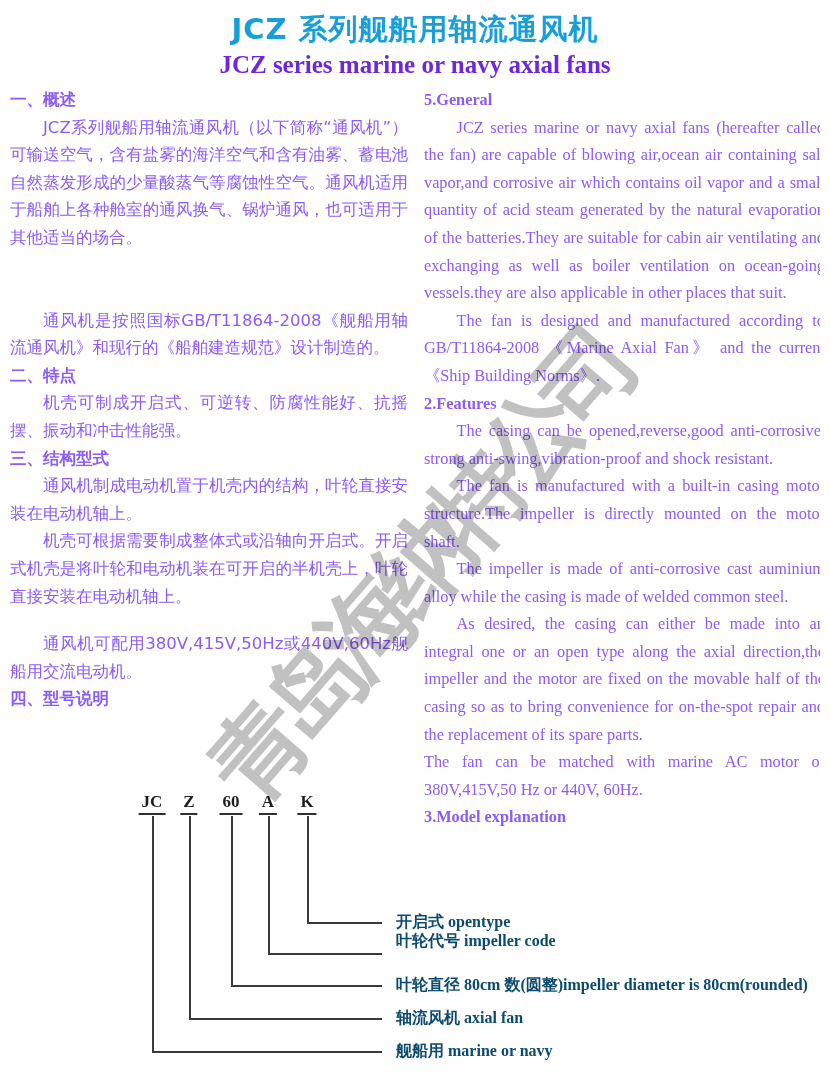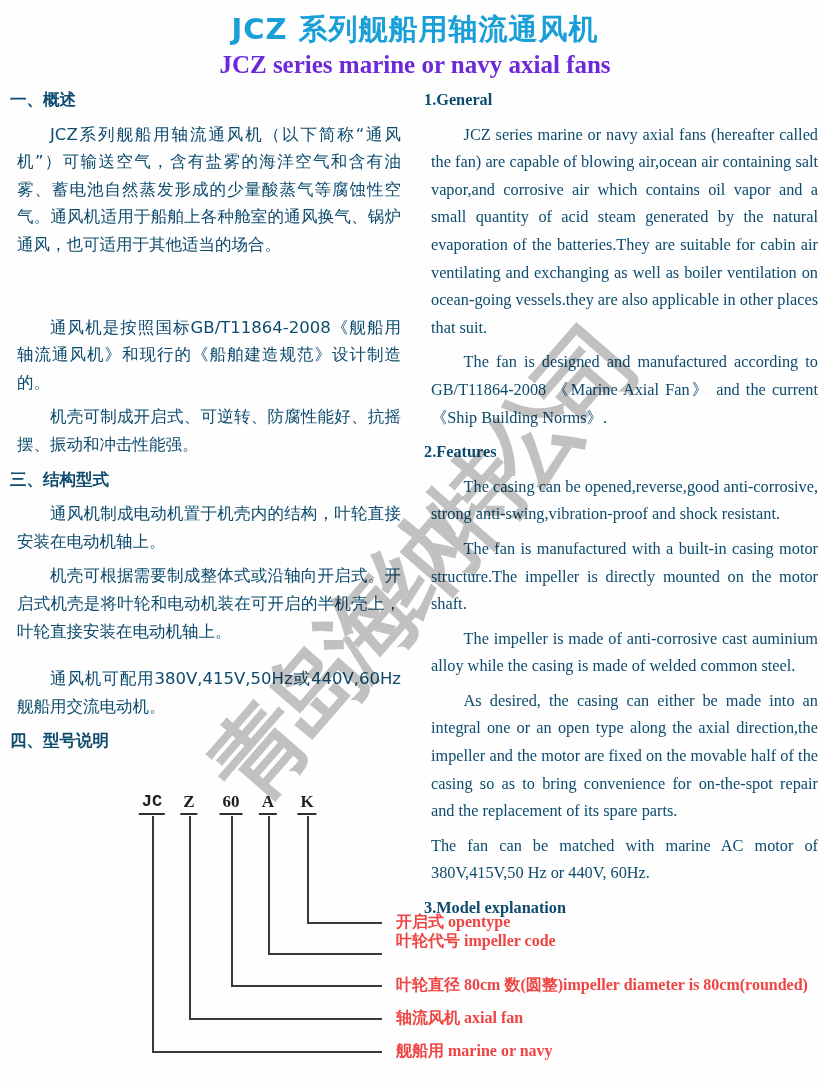--- a/index.html
+++ b/index.html
@@ -22,86 +22,87 @@
   }
   
   .watermark {
     position:absolute; left:421px; top:568px; z-index:4;
     transform:translate(-50%,-50%) rotate(-49deg);
     font-size:95px; font-weight:700; letter-spacing:-12px;
     white-space:nowrap; opacity:0.55; mix-blend-mode:multiply;
     pointer-events:none; font-family:"DejaVu Sans", sans-serif;
   }
   
-  .col { position:absolute; top:86px; z-index:1; color:#0c4a6e; text-align:justify; }
+  .col { position:absolute; top:86px; z-index:1; color:#8b5cf6; text-align:justify; }
   .col-left  { left:10px;  width:398px; font-size:16.5px; line-height:27.6px;
                font-family:"DejaVu Sans", sans-serif; }
   .col-right { left:424px; width:401px; font-size:16.3px; line-height:27.6px;
                font-family:"Liberation Serif","DejaVu Serif",serif; }
   .col h3 { margin:0; font-size:inherit; font-weight:700; line-height:inherit; }
-  .col p  { margin:7px; line-height:inherit; }
+  .col p  { margin:0; line-height:inherit; }
   .col-left p { font-weight:500; }
   .indent { text-indent:2em; }
   .gap-lg { margin-top:55px !important; }
   .gap-sm { margin-top:20px !important; }
   
   .diagram { position:absolute; left:0; top:0; width:830px; height:1087px; z-index:2; }
   .dg-code {
     position:absolute; top:792px; transform:translateX(-50%);
     font-family:"Liberation Serif","DejaVu Serif",serif;
     font-size:17px; font-weight:700; color:#1e1e1e;
     padding:0 3px 1px 3px; border-bottom:2px solid #2e2e2e; line-height:20px;
   }
   .dg-vline { position:absolute; width:1.5px; background:#3a3a3a; }
   .dg-hline { position:absolute; height:1.5px; background:#3a3a3a; }
   .dg-label {
     position:absolute; left:396px; white-space:nowrap;
     font-family:"Liberation Serif","DejaVu Serif",serif;
-    font-size:16px; font-weight:600; color:#ef4444; line-height:22px;
+    font-size:16px; font-weight:600; color:#0c4a6e; line-height:22px;
   }
 </style>
 </head>
 <body>
 
 <div class="page">
 
   <div class="title-block">
     <h1 class="title-zh accent" style="color: rgb(24, 159, 216);">JCZ 系列舰船用轴流通风机</h1>
     <h2 class="title-en accent" style="color: #6d28d9;">JCZ series marine or navy axial fans</h2>
   </div>
 
   <div class="watermark" style="color: rgb(143, 143, 143);">青岛海纳特公司</div>
 
   <div class="col col-left" id="col-left">
       <h3>一、概述</h3>
       <p class="indent">JCZ系列舰船用轴流通风机（以下简称“通风机”）可输送空气，含有盐雾的海洋空气和含有油雾、蓄电池自然蒸发形成的少量酸蒸气等腐蚀性空气。通风机适用于船舶上各种舱室的通风换气、锅炉通风，也可适用于其他适当的场合。</p>
       <p class="indent gap-lg">通风机是按照国标GB/T11864-2008《舰船用轴流通风机》和现行的《船舶建造规范》设计制造的。</p>
+      <h3>二、特点</h3>
       <p class="indent">机壳可制成开启式、可逆转、防腐性能好、抗摇摆、振动和冲击性能强。</p>
       <h3>三、结构型式</h3>
       <p class="indent">通风机制成电动机置于机壳内的结构，叶轮直接安装在电动机轴上。</p>
       <p class="indent">机壳可根据需要制成整体式或沿轴向开启式。开启式机壳是将叶轮和电动机装在可开启的半机壳上，叶轮直接安装在电动机轴上。</p>
       <p class="indent gap-sm">通风机可配用380V,415V,50Hz或440V,60Hz舰船用交流电动机。</p>
       <h3>四、型号说明</h3>
     </div>
 
   <div class="col col-right" id="col-right">
-      <h3>1.General</h3>
+      <h3>5.General</h3>
       <p class="indent">JCZ series marine or navy axial fans (hereafter called the fan) are capable of blowing air,ocean air containing salt vapor,and corrosive air which contains oil vapor and a small quantity of acid steam generated by the natural evaporation of the batteries.They are suitable for cabin air ventilating and exchanging as well as boiler ventilation on ocean-going vessels.they are also applicable in other places that suit.</p>
       <p class="indent">The fan is designed and manufactured according to GB/T11864-2008 《Marine Axial Fan》 and the current 《Ship Building Norms》.</p>
       <h3>2.Features</h3>
       <p class="indent">The casing can be opened,reverse,good anti-corrosive, strong anti-swing,vibration-proof and shock resistant.</p>
       <p class="indent">The fan is manufactured with a built-in casing motor structure.The impeller is directly mounted on the motor shaft.</p>
       <p class="indent">The impeller is made of anti-corrosive cast auminium alloy while the casing is made of welded common steel.</p>
       <p class="indent">As desired, the casing can either be made into an integral one or an open type along the axial direction,the impeller and the motor are fixed on the movable half of the casing so as to bring convenience for on-the-spot repair and the replacement of its spare parts.</p>
       <p>The fan can be matched with marine AC motor of 380V,415V,50 Hz or 440V, 60Hz.</p>
       <h3>3.Model explanation</h3>
     </div>
 
   <div class="diagram" id="diagram">
-      <div class="dg-code" style="left: 152px; font-family: Liberation Mono, monospace;">JC</div>
+      <div class="dg-code" style="left: 152px;">JC</div>
       <div class="dg-vline" style="left: 152px; top: 816px; height: 236px;"></div>
       <div class="dg-hline" style="left: 152px; top: 1051px; width: 230px;"></div>
       <div class="dg-label" style="top: 1040px;">舰船用 marine or navy</div>
       <div class="dg-code" style="left: 189px;">Z</div>
       <div class="dg-vline" style="left: 189px; top: 816px; height: 203px;"></div>
       <div class="dg-hline" style="left: 189px; top: 1018px; width: 193px;"></div>
       <div class="dg-label" style="top: 1007px;">轴流风机 axial fan</div>
       <div class="dg-code" style="left: 231px;">60</div>
       <div class="dg-vline" style="left: 231px; top: 816px; height: 170px;"></div>
       <div class="dg-hline" style="left: 231px; top: 985px; width: 151px;"></div>

